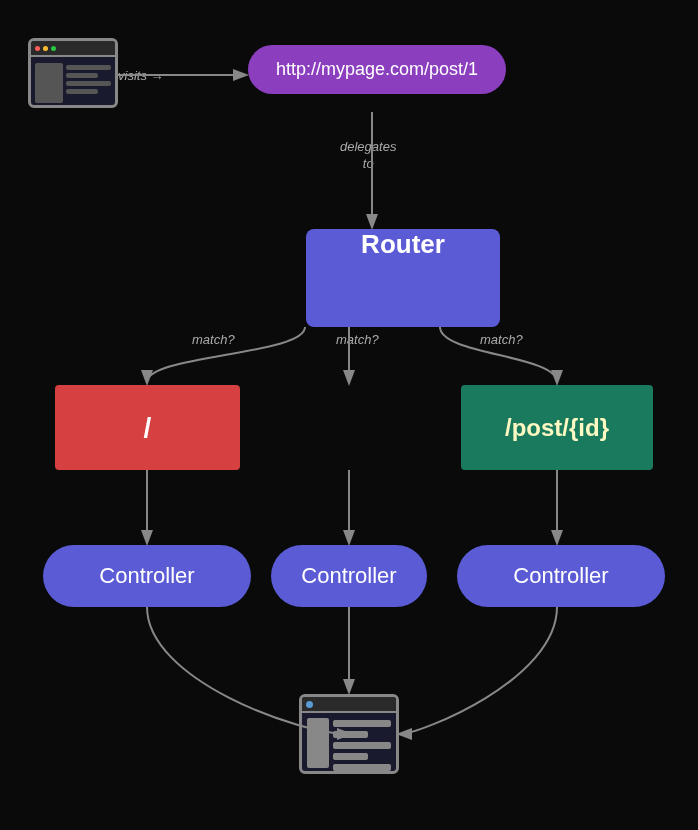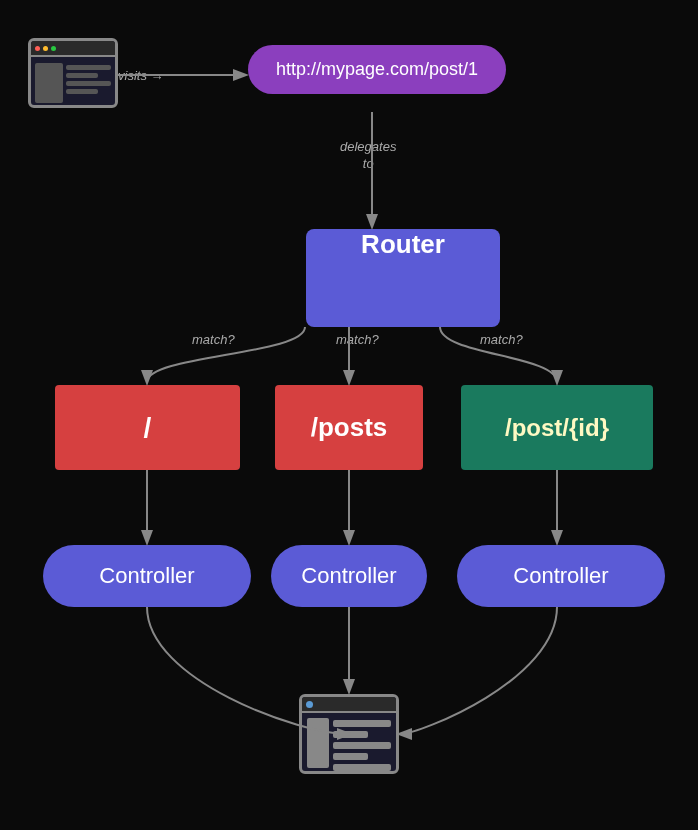--- a/index.html
+++ b/index.html
@@ -331,23 +331,20 @@
     <span>http://mypage.com/post/1</span>
   </div>
 
   <div class="router-box">
     <span>Router</span>
   </div>
 
   <div class="route-slash">
     <span>/</span>
   </div>
-  <div class="route-posts">
-    <span>/posts</span>
-  </div>
   <div class="route-post-id">
     <span>/post/{id}</span>
   </div>
 
   <div class="ctrl-left">
     <span>Controller</span>
   </div>
   <div class="ctrl-middle">
     <span>Controller</span>
   </div>

